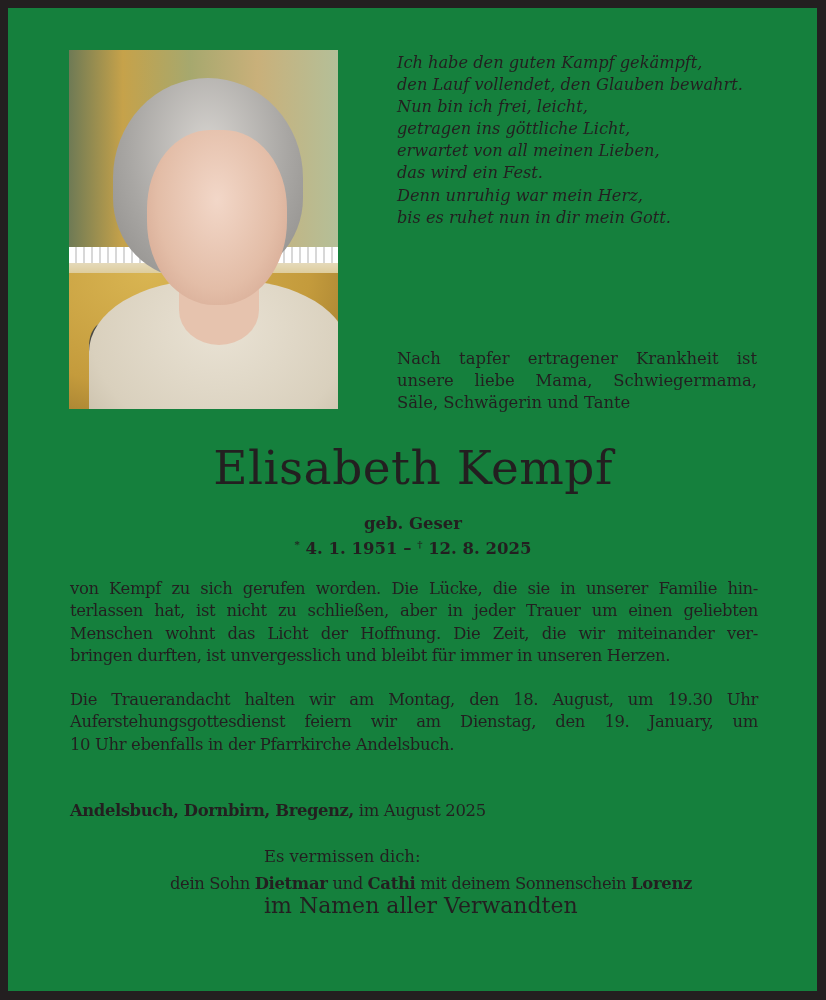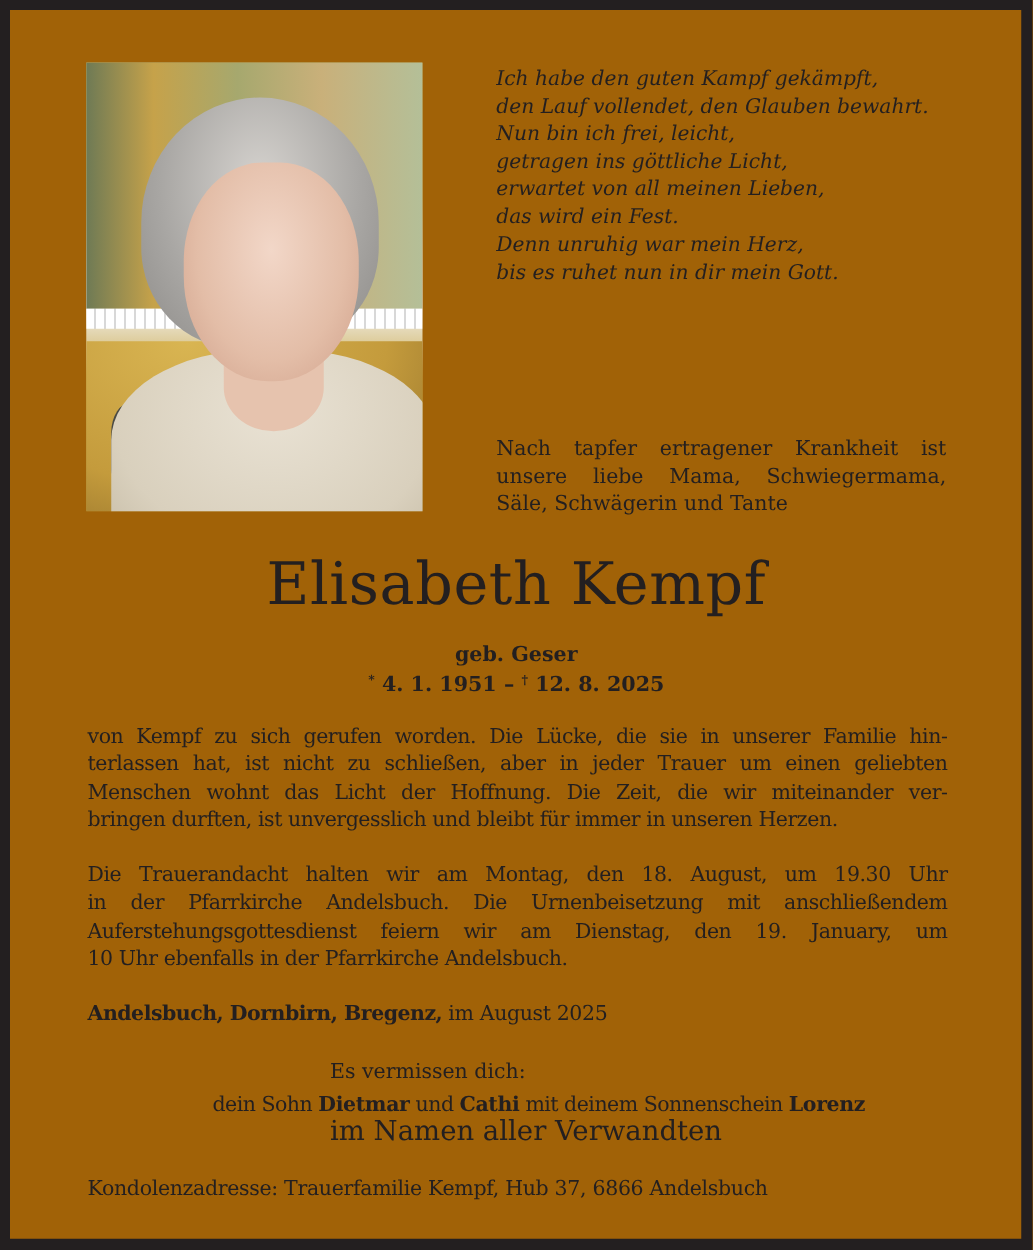--- a/index.html
+++ b/index.html
@@ -1,18 +1,18 @@
 <!DOCTYPE html>
 <html><head>
 <meta charset="utf-8">
 <style>
   html, body { margin:0; padding:0; }
   body { width:826px; height:1000px; background:#231f20; position:relative; overflow:hidden;
          font-family:"DejaVu Serif","Liberation Serif",serif; color:#231f20; }
-  .page { position:absolute; left:8px; top:8px; width:809px; height:983px; background:#a16207; }
+  .page { position:absolute; left:8px; top:8px; width:809px; height:983px; background:#15803d; }
   .photo { position:absolute; left:61px; top:42px; width:269px; height:359px; overflow:hidden;
            background:linear-gradient(180deg,#b8b67a 0%,#c9c48c 30%,#e8e4d6 45%,#f1eee6 55%,#c8a84c 70%,#b8963c 100%); }
   .photo .bg-top { position:absolute; left:0; top:0; width:100%; height:55%;
            background:linear-gradient(90deg,#6e7a55 0%,#c6a24a 20%,#a6a86e 45%,#c9b07a 70%,#b4bf98 100%); }
   .photo .lace { position:absolute; left:0; top:55%; width:100%; height:16px;
            background:repeating-linear-gradient(90deg,#fff 0 6px,#d8d8d8 6px 8px); }
   .photo .arch { position:absolute; left:0; top:62%; width:100%; height:38%;
            background:radial-gradient(ellipse at 30% 0%,#d9b552 0%,#c49b3c 60%,#8f6e2a 100%); }
   .photo .figure { position:absolute; left:20px; top:272px; width:40px; height:60px; border-radius:40% 40% 10% 10%; background:#4a4a44; }
   .photo .hair { position:absolute; left:44px; top:28px; width:190px; height:200px; border-radius:50% 50% 40% 40%;
@@ -90,30 +90,28 @@
 
   <div class="para p1">
     <span class="line">von Kempf zu sich gerufen worden. Die Lücke, die sie in unserer Familie hin-</span>
     <span class="line">terlassen hat, ist nicht zu schließen, aber in jeder Trauer um einen geliebten</span>
     <span class="line">Menschen wohnt das Licht der Hoffnung. Die Zeit, die wir miteinander ver-</span>
     <span class="line last">bringen durften, ist unvergesslich und bleibt für immer in unseren Herzen.</span>
   </div>
 
   <div class="para p2">
     <span class="line">Die Trauerandacht halten wir am Montag, den 18. August, um 19.30 Uhr</span>
-    <span class="line">in der Pfarrkirche Andelsbuch. Die Urnenbeisetzung mit anschließendem</span>
     <span class="line">Auferstehungsgottesdienst feiern wir am Dienstag, den 19. January, um</span>
     <span class="line last">10 Uhr ebenfalls in der Pfarrkirche Andelsbuch.</span>
   </div>
 
   <div class="place">
     <b>Andelsbuch, Dornbirn, Bregenz,</b>
     <span>im August 2025</span>
   </div>
 
   <div class="missing">Es vermissen dich:</div>
   <div class="family">
     <span>dein Sohn </span><b>Dietmar</b><span> und </span><b>Cathi</b><span> mit deinem Sonnenschein </span><b>Lorenz</b>
   </div>
   <div class="relatives">im Namen aller Verwandten</div>
 
-  <div class="address">Kondolenzadresse: Trauerfamilie Kempf, Hub 37, 6866 Andelsbuch</div>
 </div>
 
 </body></html>

